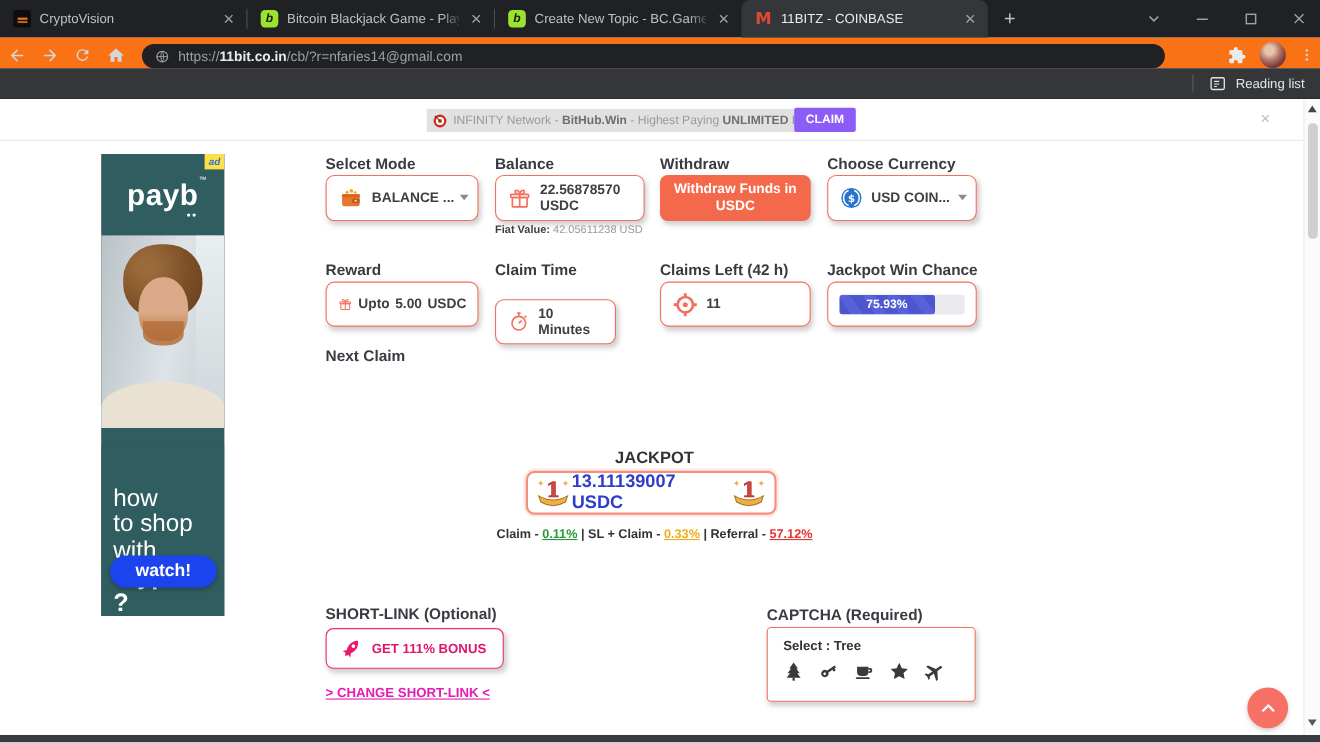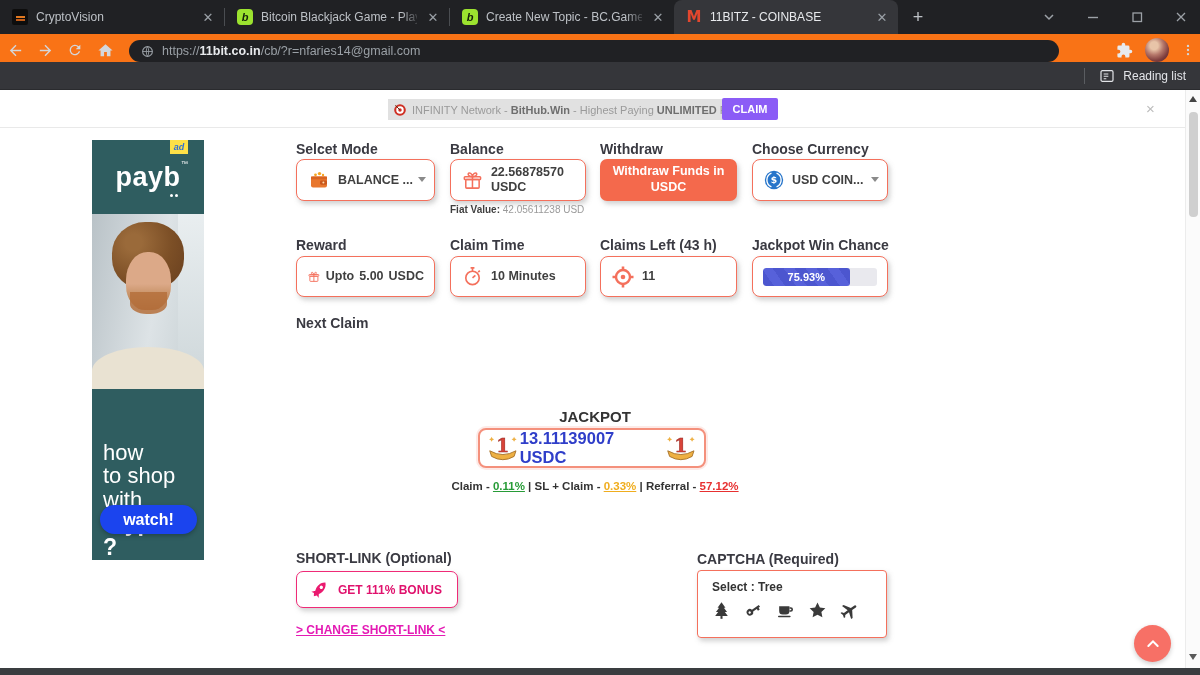--- a/index.html
+++ b/index.html
@@ -58,21 +58,21 @@
 
   
   .scrollbar { position:absolute; right:0; top:0; width:15px; height:578px; background:#fbfbfb; border-left:1px solid #ececec; }
   .sb-arrow { position:absolute; left:3px; width:0; height:0; border-left:4.5px solid transparent; border-right:4.5px solid transparent; }
   .sb-up { top:6px; border-bottom:6px solid #454545; }
   .sb-down { bottom:8px; border-top:6px solid #5a5a5a; }
   .sb-thumb { position:absolute; left:3px; top:22px; width:9px; height:105px; background:#cfcfcf; border-radius:4px; }
 
   
   .ad { position:absolute; left:92px; top:12px; width:112px; height:420px; background:#2f5d60; overflow:hidden; }
-  .ad-badge { position:absolute; right:16px; top:0; width:18px; height:14px; background:#fde047; color:#2f6fd6;
+  .ad-badge { position:absolute; right:0; top:0; width:18px; height:14px; background:#fde047; color:#2f6fd6;
     font-size:9px; font-weight:bold; font-style:italic; text-align:center; line-height:14px; z-index:5; }
   .ad-top { height:74px; display:flex; align-items:center; justify-content:center; }
   .ad-logo { position:relative; color:#fff; font-size:27px; font-weight:bold; letter-spacing:0.5px; }
   .ad-logo .tm { position:absolute; right:-8px; top:-2px; font-size:7px; font-weight:normal; }
   .ad-logo .bdots { position:absolute; right:3px; bottom:-4px; display:flex; gap:2px; }
   .ad-logo .bdots i { width:3px; height:3px; background:#fff; border-radius:50%; }
   .ad-photo { position:relative; height:175px; background:linear-gradient(100deg,#b9c2c7 0%,#dde3e6 55%,#c4ced1 100%); overflow:hidden; }
   .ad-photo .winlight { position:absolute; right:0; top:0; width:26px; height:175px; background:linear-gradient(180deg,#e9eef0,#cdd6d9); }
   .ad-photo .hair { position:absolute; left:20px; top:8px; width:72px; height:68px; border-radius:46%;
     background:radial-gradient(circle at 30% 30%, #9a6a3a 12%, #7c4f26 55%, #6b4120 90%); }
@@ -327,30 +327,30 @@
           <rect x="5" y="11.5" width="14" height="9" rx="1"></rect>
           <line x1="12" y1="8.5" x2="12" y2="20.5"></line>
           <path d="M12 8.5C12 5.5 8.5 3.6 7.6 5.4 6.8 7.1 9.8 8.5 12 8.5zM12 8.5c0-3 3.5-4.9 4.4-3.1.8 1.7-2.2 3.1-4.4 3.1z"></path>
         </svg>
         <span class="fval" style="font-weight:600">Upto</span>
         <span class="fval" style="font-weight:800">5.00</span>
         <span class="fval" style="font-weight:600">USDC</span>
       </div>
 
       <div class="flabel" style="left:450px; top:109px">Claim Time</div>
-      <div class="fbox" style="left:450px; top:128px; width:136px; height:41px">
+      <div class="fbox" style="left:450px; top:144px; width:110px; height:41px">
         <svg width="23" height="23" viewBox="0 0 24 24" fill="none" stroke="#f4705c" stroke-width="1.7">
           <circle cx="12" cy="13.5" r="7"></circle>
           <path d="M12 13.5l3-2.6"></path>
           <path d="M10 3h4M12 3v3.5M18 7.5l1.6-1.6"></path>
         </svg>
         <span class="fval">10 Minutes</span>
       </div>
 
-      <div class="flabel" style="left:600px; top:109px">Claims Left (43 h)</div>
+      <div class="flabel" style="left:600px; top:109px">Claims Left (42 h)</div>
       <div class="fbox" style="left:600px; top:128px; width:137px; height:41px">
         <svg width="24" height="24" viewBox="0 0 24 24">
           <circle cx="12" cy="12" r="7" fill="none" stroke="#f4705c" stroke-width="2.4"></circle>
           <circle cx="12" cy="12" r="2.3" fill="#f4705c"></circle>
           <path d="M12 1.5v4M12 18.5v4M1.5 12h4M18.5 12h4" stroke="#f4705c" stroke-width="2.6"></path>
         </svg>
         <span class="fval">11</span>
       </div>
 
       <div class="flabel" style="left:752px; top:109px">Jackpot Win Chance</div>

